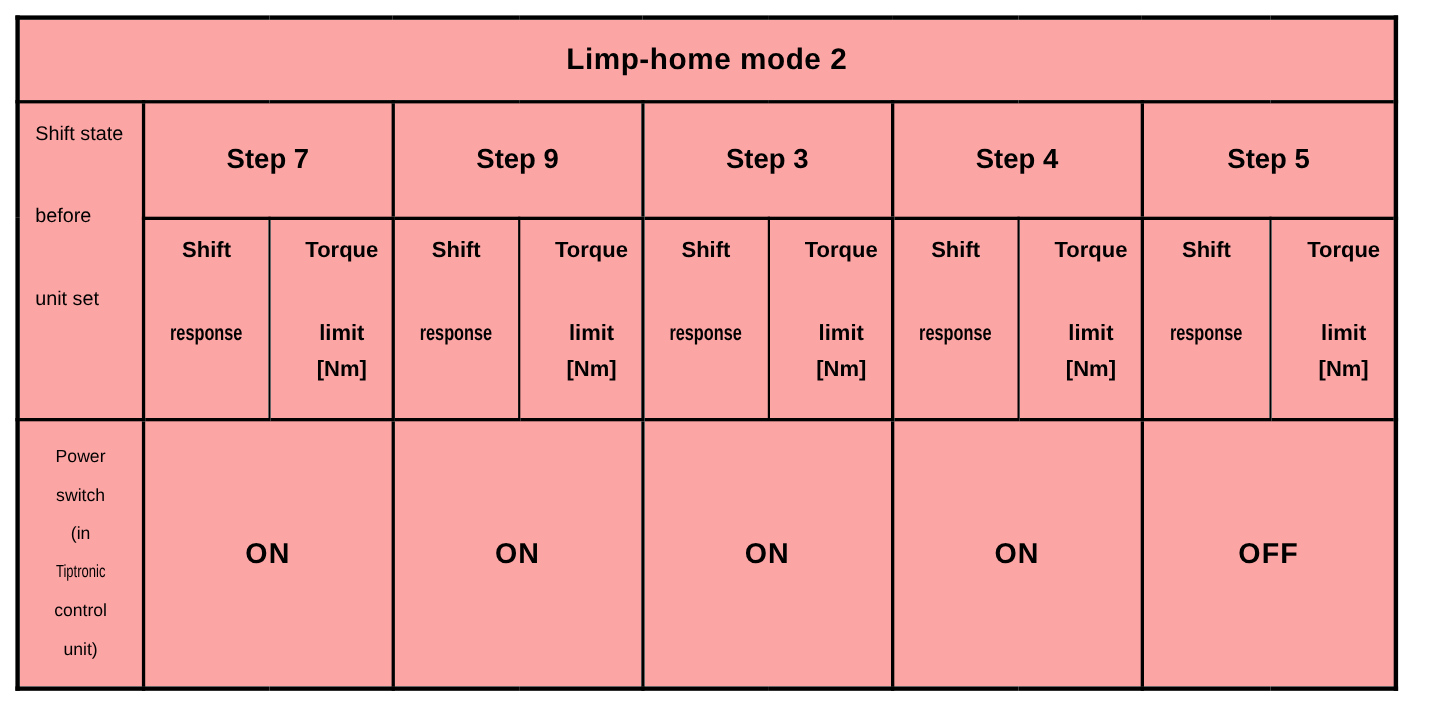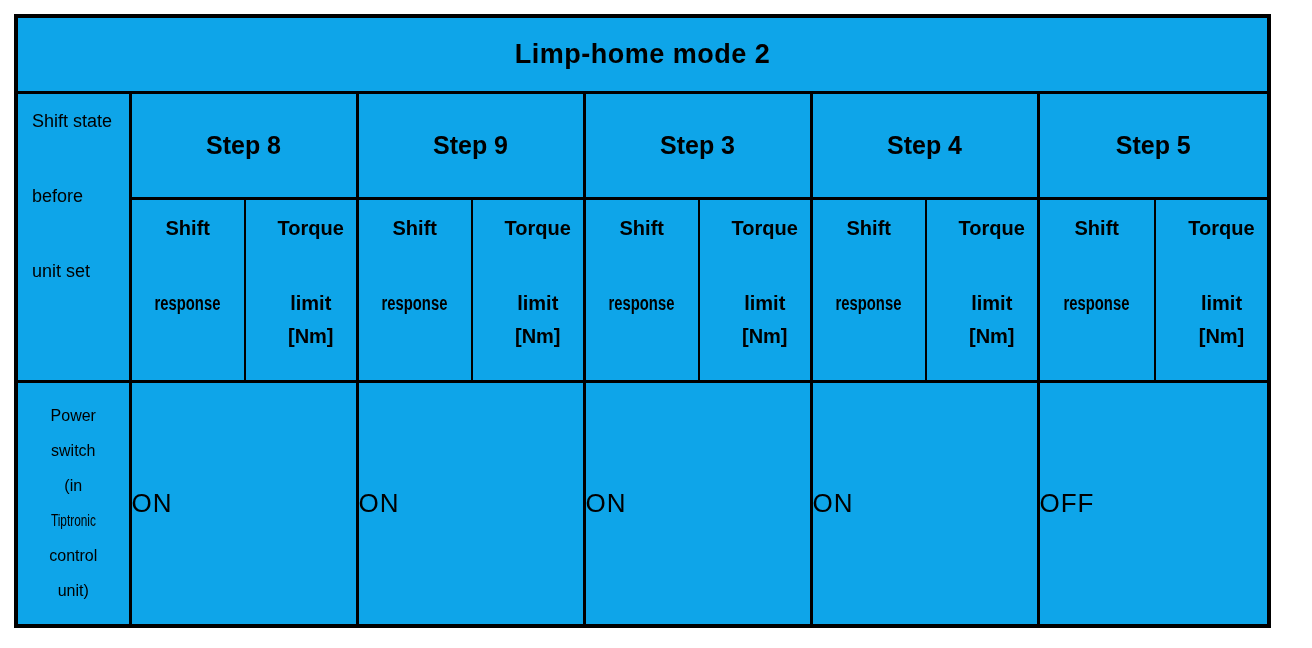--- a/index.html
+++ b/index.html
@@ -17,21 +17,21 @@
     left: 14px;
     top: 14px;
     width: 1254px;
     border-collapse: collapse;
     table-layout: fixed;
     border: 4px solid #000000;
   }
   td {
     padding: 0;
     overflow: hidden;
-    background: #0ea5e9;
+    background: #fca5a5;
   }
   
   tr.r-title  { height: 76px; }
   tr.r-steps  { height: 106px; }
   tr.r-sub    { height: 183px; }
   tr.r-data   { height: 245px; }
 
   
   .v3 { border-left: 3px solid #000000; }   
   .v2 { border-left: 2px solid #000000; }   
@@ -77,23 +77,23 @@
   }
   .rowhead-cell {
     text-align: center;
     vertical-align: middle;
     font-weight: normal;
     font-size: 16px;
     line-height: 35px;
     padding: 0 2px;
   }
   .value-cell {
-    text-align: left;
+    text-align: center;
     vertical-align: middle;
-    font-weight: normal;
+    font-weight: bold;
     font-size: 26px;
     letter-spacing: 1px;
     margin-top: 41px;
   }
 </style>
 </head>
 <body>
 
 <table class="scan-table">
   <colgroup>
@@ -114,21 +114,21 @@
       <tr class="r-title">
     <td colspan="11" class="title-cell hb">Limp-home mode 2</td>
   </tr>
 
   <tr class="r-steps">
     <td rowspan="2" class="corner-cell hb">
       <div class="para">Shift state</div>
       <div class="para">before</div>
       <div class="para">unit set</div>
     </td>
-    <td colspan="2" class="step-cell v3 hb">Step 8</td>
+    <td colspan="2" class="step-cell v3 hb">Step 7</td>
     <td colspan="2" class="step-cell v3 hb">Step 9</td>
     <td colspan="2" class="step-cell v3 hb">Step 3</td>
     <td colspan="2" class="step-cell v3 hb">Step 4</td>
     <td colspan="2" class="step-cell v3 hb">Step 5</td>
   </tr>
 
   <tr class="r-sub">
     <td class="sub-cell sub-shift v3 hb">
       <div>Shift</div>
       <div class="gap"><span class="condensed">response</span></div>

